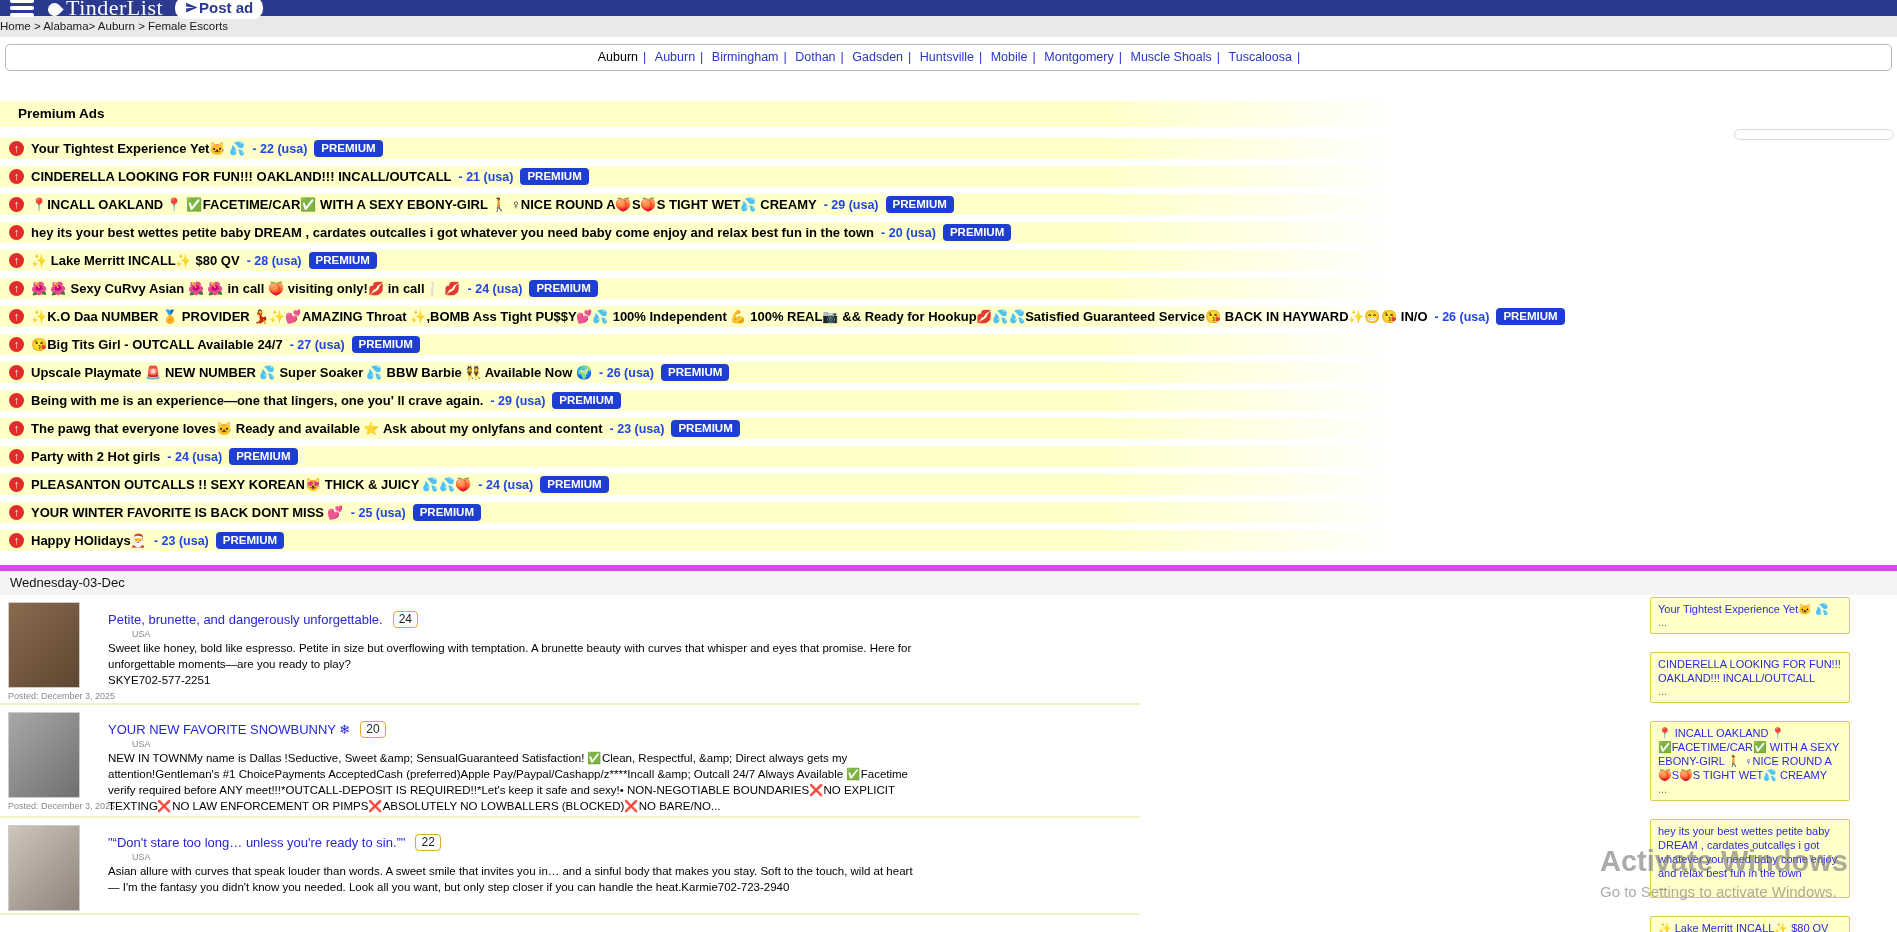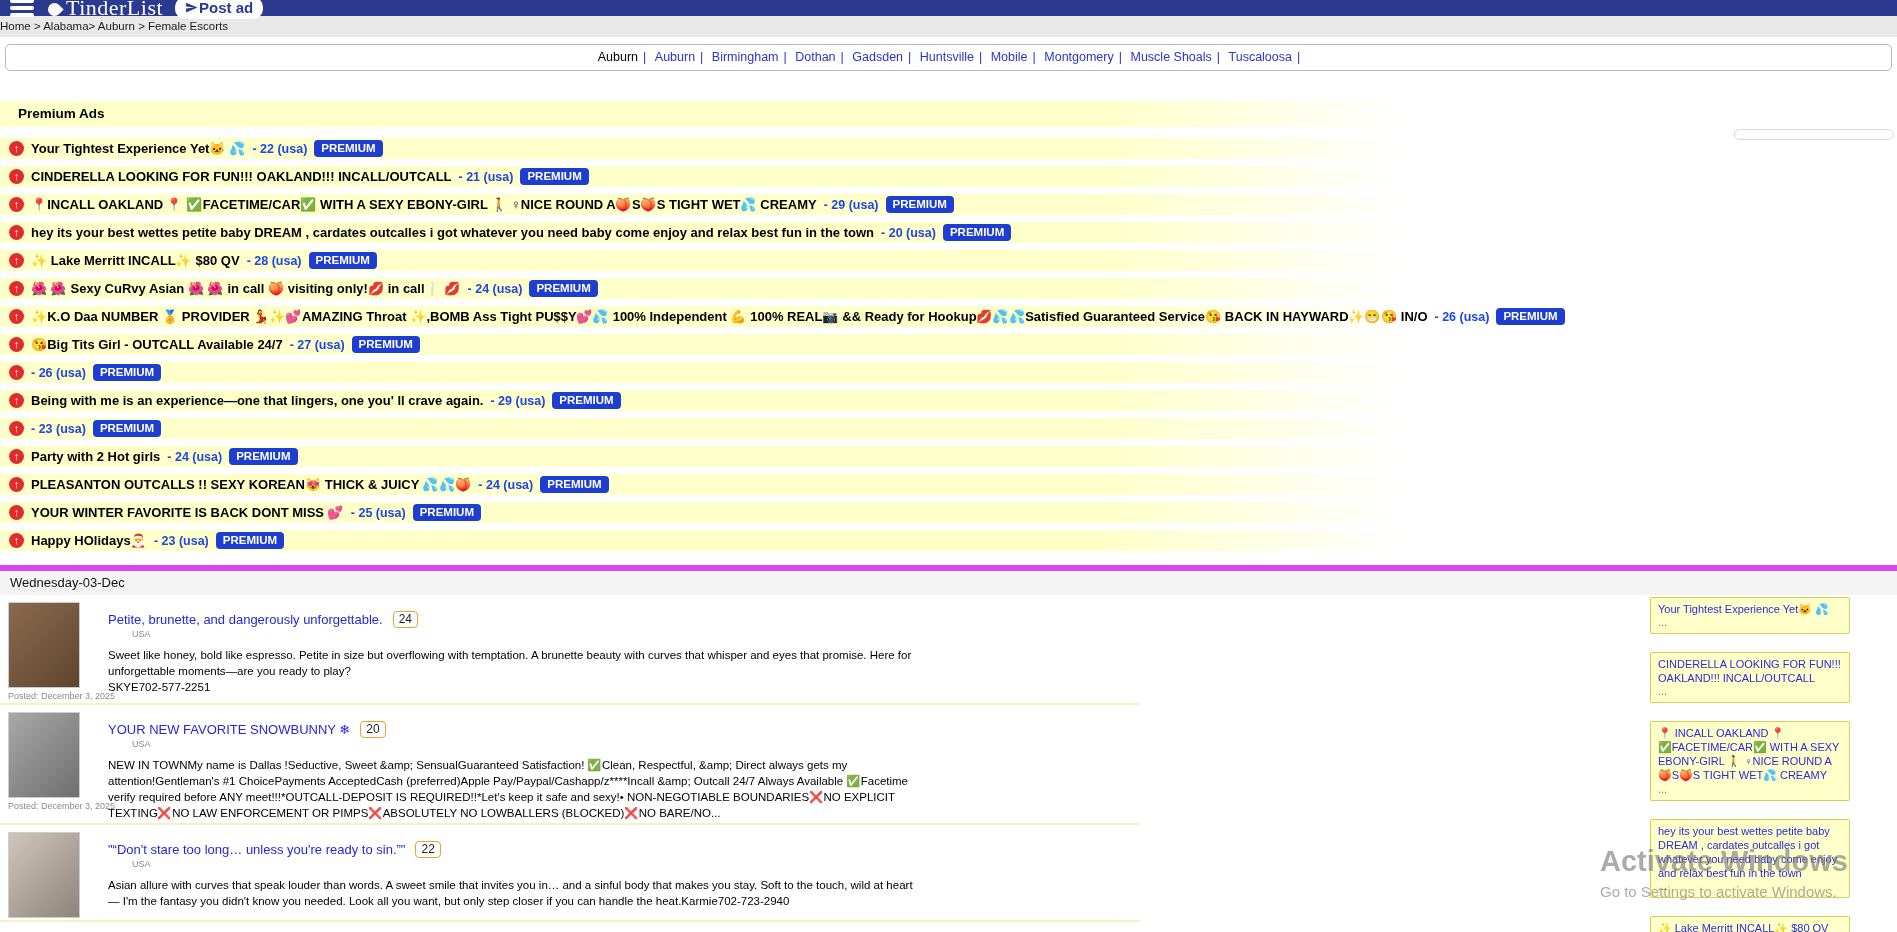--- a/index.html
+++ b/index.html
@@ -55,21 +55,21 @@
   .thumb-col { width:80px; margin-left:8px; flex:0 0 auto; }
   .thumb { width:72px; height:86px; border:1px solid #ccc; cursor:pointer; }
   .posted { font-size:9px; color:#8a8a8a; margin-top:3px; white-space:nowrap; }
   .posted:empty { display:none; }
   .lcontent { margin-left:20px; padding-top:9px; }
   .ltitle-row { display:flex; align-items:center; gap:10px; }
   .ltitle { color:#2626d8; font-size:13px; cursor:pointer; }
   .lage { border:1px solid #e0a82e; border-radius:4px; padding:0 5px 1px; font-size:12px;
     color:#222; background:#fff; }
   .lloc { font-size:9px; color:#8a8a8a; margin-top:1px;padding-left:24px; }
-  .ldesc { font-size:11.5px; color:#000; margin-top:8px; width:805px; line-height:1.4; }
+  .ldesc { font-size:11.5px; color:#000; margin-top:1px; width:805px; line-height:1.4; }
   .ldesc:empty, .lphone:empty { display:none; }
   .lphone { font-size:11.5px; color:#000; line-height:1.4; }
 
   
   .sidebar { position:absolute; left:1650px; top:597px; width:200px; }
   .sbox { background:#ffffca; border:1px solid #d8cc52; border-radius:2px;
     padding:4px 7px 5px; margin-bottom:18px; }
   .sb-title { color:#2a2ae0; font-size:11px; line-height:1.28; cursor:pointer; display:block; }
   .sb-more { color:#777; font-size:11px; display:block; }
 
@@ -193,33 +193,35 @@
 
       <div class="prow">
         <span class="up-icon">↑</span>
         <span class="ptitle">😘Big Tits Girl - OUTCALL Available 24/7</span>
         <span class="page">- 27 (usa)</span>
         <span class="pbadge">PREMIUM</span>
       </div>
 
       <div class="prow">
         <span class="up-icon">↑</span>
+        <span class="ptitle">Upscale Playmate 🚨 NEW NUMBER 💦 Super Soaker 💦 BBW Barbie 👯 Available Now 🌍</span>
         <span class="page">- 26 (usa)</span>
         <span class="pbadge">PREMIUM</span>
       </div>
 
       <div class="prow">
         <span class="up-icon">↑</span>
         <span class="ptitle">Being with me is an experience—one that lingers, one you' ll crave again.</span>
         <span class="page">- 29 (usa)</span>
         <span class="pbadge">PREMIUM</span>
       </div>
 
       <div class="prow">
         <span class="up-icon">↑</span>
+        <span class="ptitle">The pawg that everyone loves🐱 Ready and available ⭐ Ask about my onlyfans and content</span>
         <span class="page">- 23 (usa)</span>
         <span class="pbadge">PREMIUM</span>
       </div>
 
       <div class="prow">
         <span class="up-icon">↑</span>
         <span class="ptitle">Party with 2 Hot girls</span>
         <span class="page">- 24 (usa)</span>
         <span class="pbadge">PREMIUM</span>
       </div>

